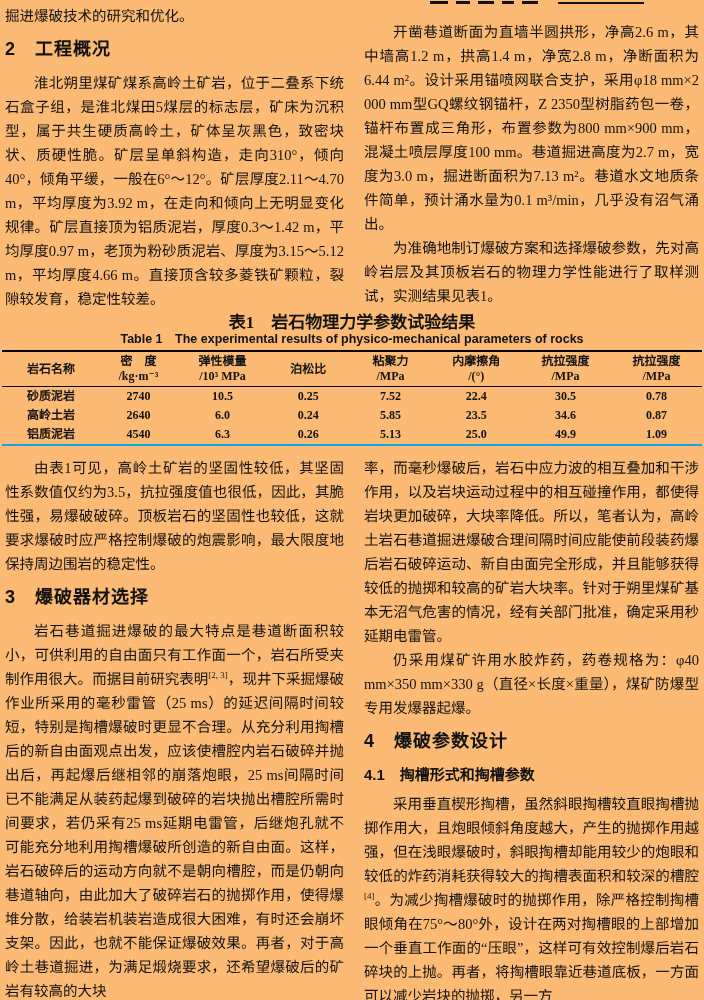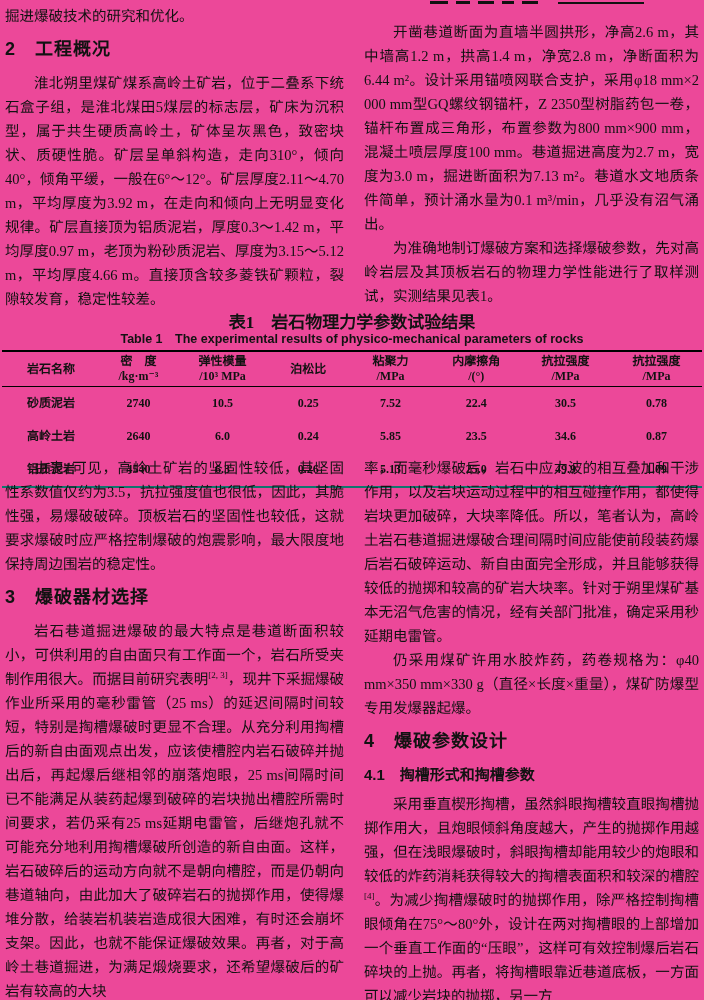--- a/index.html
+++ b/index.html
@@ -4,21 +4,21 @@
 <style>
   html,body{margin:0;padding:0;}
   body{
     background:#e8e8e8;
     font-family:"Liberation Serif","DejaVu Serif",serif;
   }
   .page{
     position:relative;
     width:704px;height:1000px;
     margin:0 auto;
-    background:#ec4899;
+    background:#fdba74;
     color:#121212;
     overflow:hidden;
   }
   
   .crop-header{position:absolute;top:0;left:430px;width:220px;height:6px;overflow:hidden;}
   .crop-header .frag{position:absolute;top:1px;height:3px;background:#111;}
   .crop-header .f1{left:0;width:18px;}
   .crop-header .f2{left:26px;width:14px;}
   .crop-header .f3{left:48px;width:16px;}
   .crop-header .f4{left:72px;width:12px;}
@@ -41,34 +41,34 @@
   
   .table-block{position:absolute;left:2px;top:314px;width:700px;}
   .tcap{width:100%;text-align:center;font-weight:bold;}
   .tcap-cn{font-size:17px;line-height:17px;}
   .tcap-en{font-size:12.5px;line-height:16px;font-family:"Liberation Sans","DejaVu Sans",sans-serif;}
   table.ptable{
     width:100%;
     border-collapse:collapse;
     margin-top:3px;
     border-top:2px solid #000;
-    border-bottom:2px solid #0f766e;
+    border-bottom:2px solid #0ea5e9;
     font-size:12px;
   }
   table.ptable th{
     font-weight:bold;
     border-bottom:1.5px solid #000;
     padding:2px 1px;
     text-align:center;
     vertical-align:middle;
     line-height:15px;
   }
   table.ptable td{
     text-align:center;
-    padding:9px 1px;
+    padding:2px 1px;
     line-height:15px;
     font-weight:bold;
   }
   .unit{display:block;font-weight:bold;}
 </style>
 </head>
 <body>
 
 <div class="page">
 

